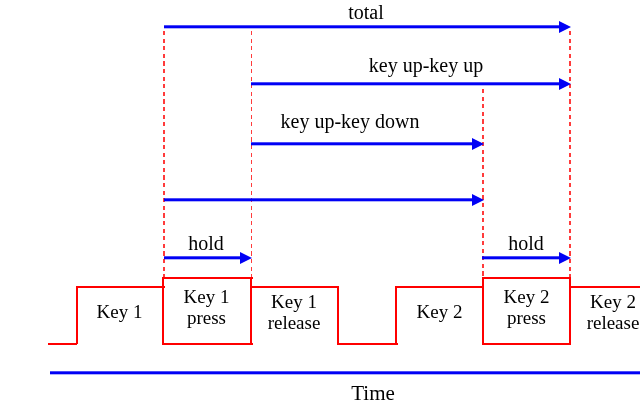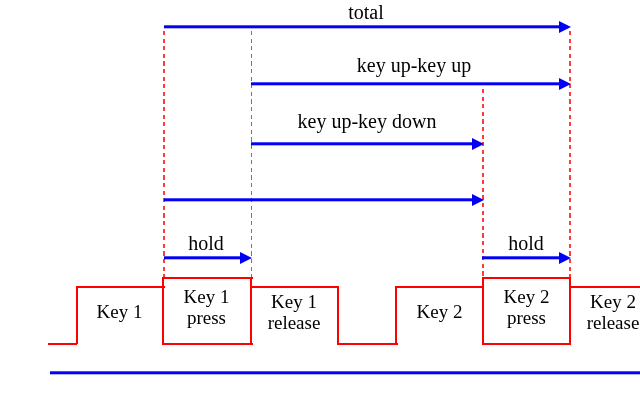--- a/index.html
+++ b/index.html
@@ -112,22 +112,22 @@
     <div class="shaft"></div>
     <div class="head"></div>
   </div>
 
   <div class="arrow" style="left:2px; top:364.5px; width:636px;">
     <div class="shaft"></div>
     <div class="head"></div>
   </div>
 
   <div class="int-label" style="left:318px; top:0px;">total</div>
-  <div class="int-label" style="left:366px; top:53px;">key up-key up</div>
-  <div class="int-label" style="left:319px; top:109px;">key up-key down</div>
+  <div class="int-label" style="left:378px; top:53px;">key up-key up</div>
+  <div class="int-label" style="left:302px; top:109px;">key up-key down</div>
   <div class="int-label" style="left:158px; top:231px;">hold</div>
   <div class="int-label" style="left:478px; top:231px;">hold</div>
 
   <div class="seg-label" style="left:71.5px; top:302px;">
     <span>Key 1</span>
   </div>
   <div class="seg-label" style="left:158.5px; top:287px;">
     <div>Key 1</div>
     <div>press</div>
   </div>
@@ -140,14 +140,15 @@
   </div>
   <div class="seg-label" style="left:478.5px; top:287px;">
     <div>Key 2</div>
     <div>press</div>
   </div>
   <div class="seg-label" style="left:565px; top:292px;">
     <div>Key 2</div>
     <div>release</div>
   </div>
 
+  <div class="axis-label" style="left:325px; top:381px;">Time</div>
 
 </div>
 
 </body></html>

